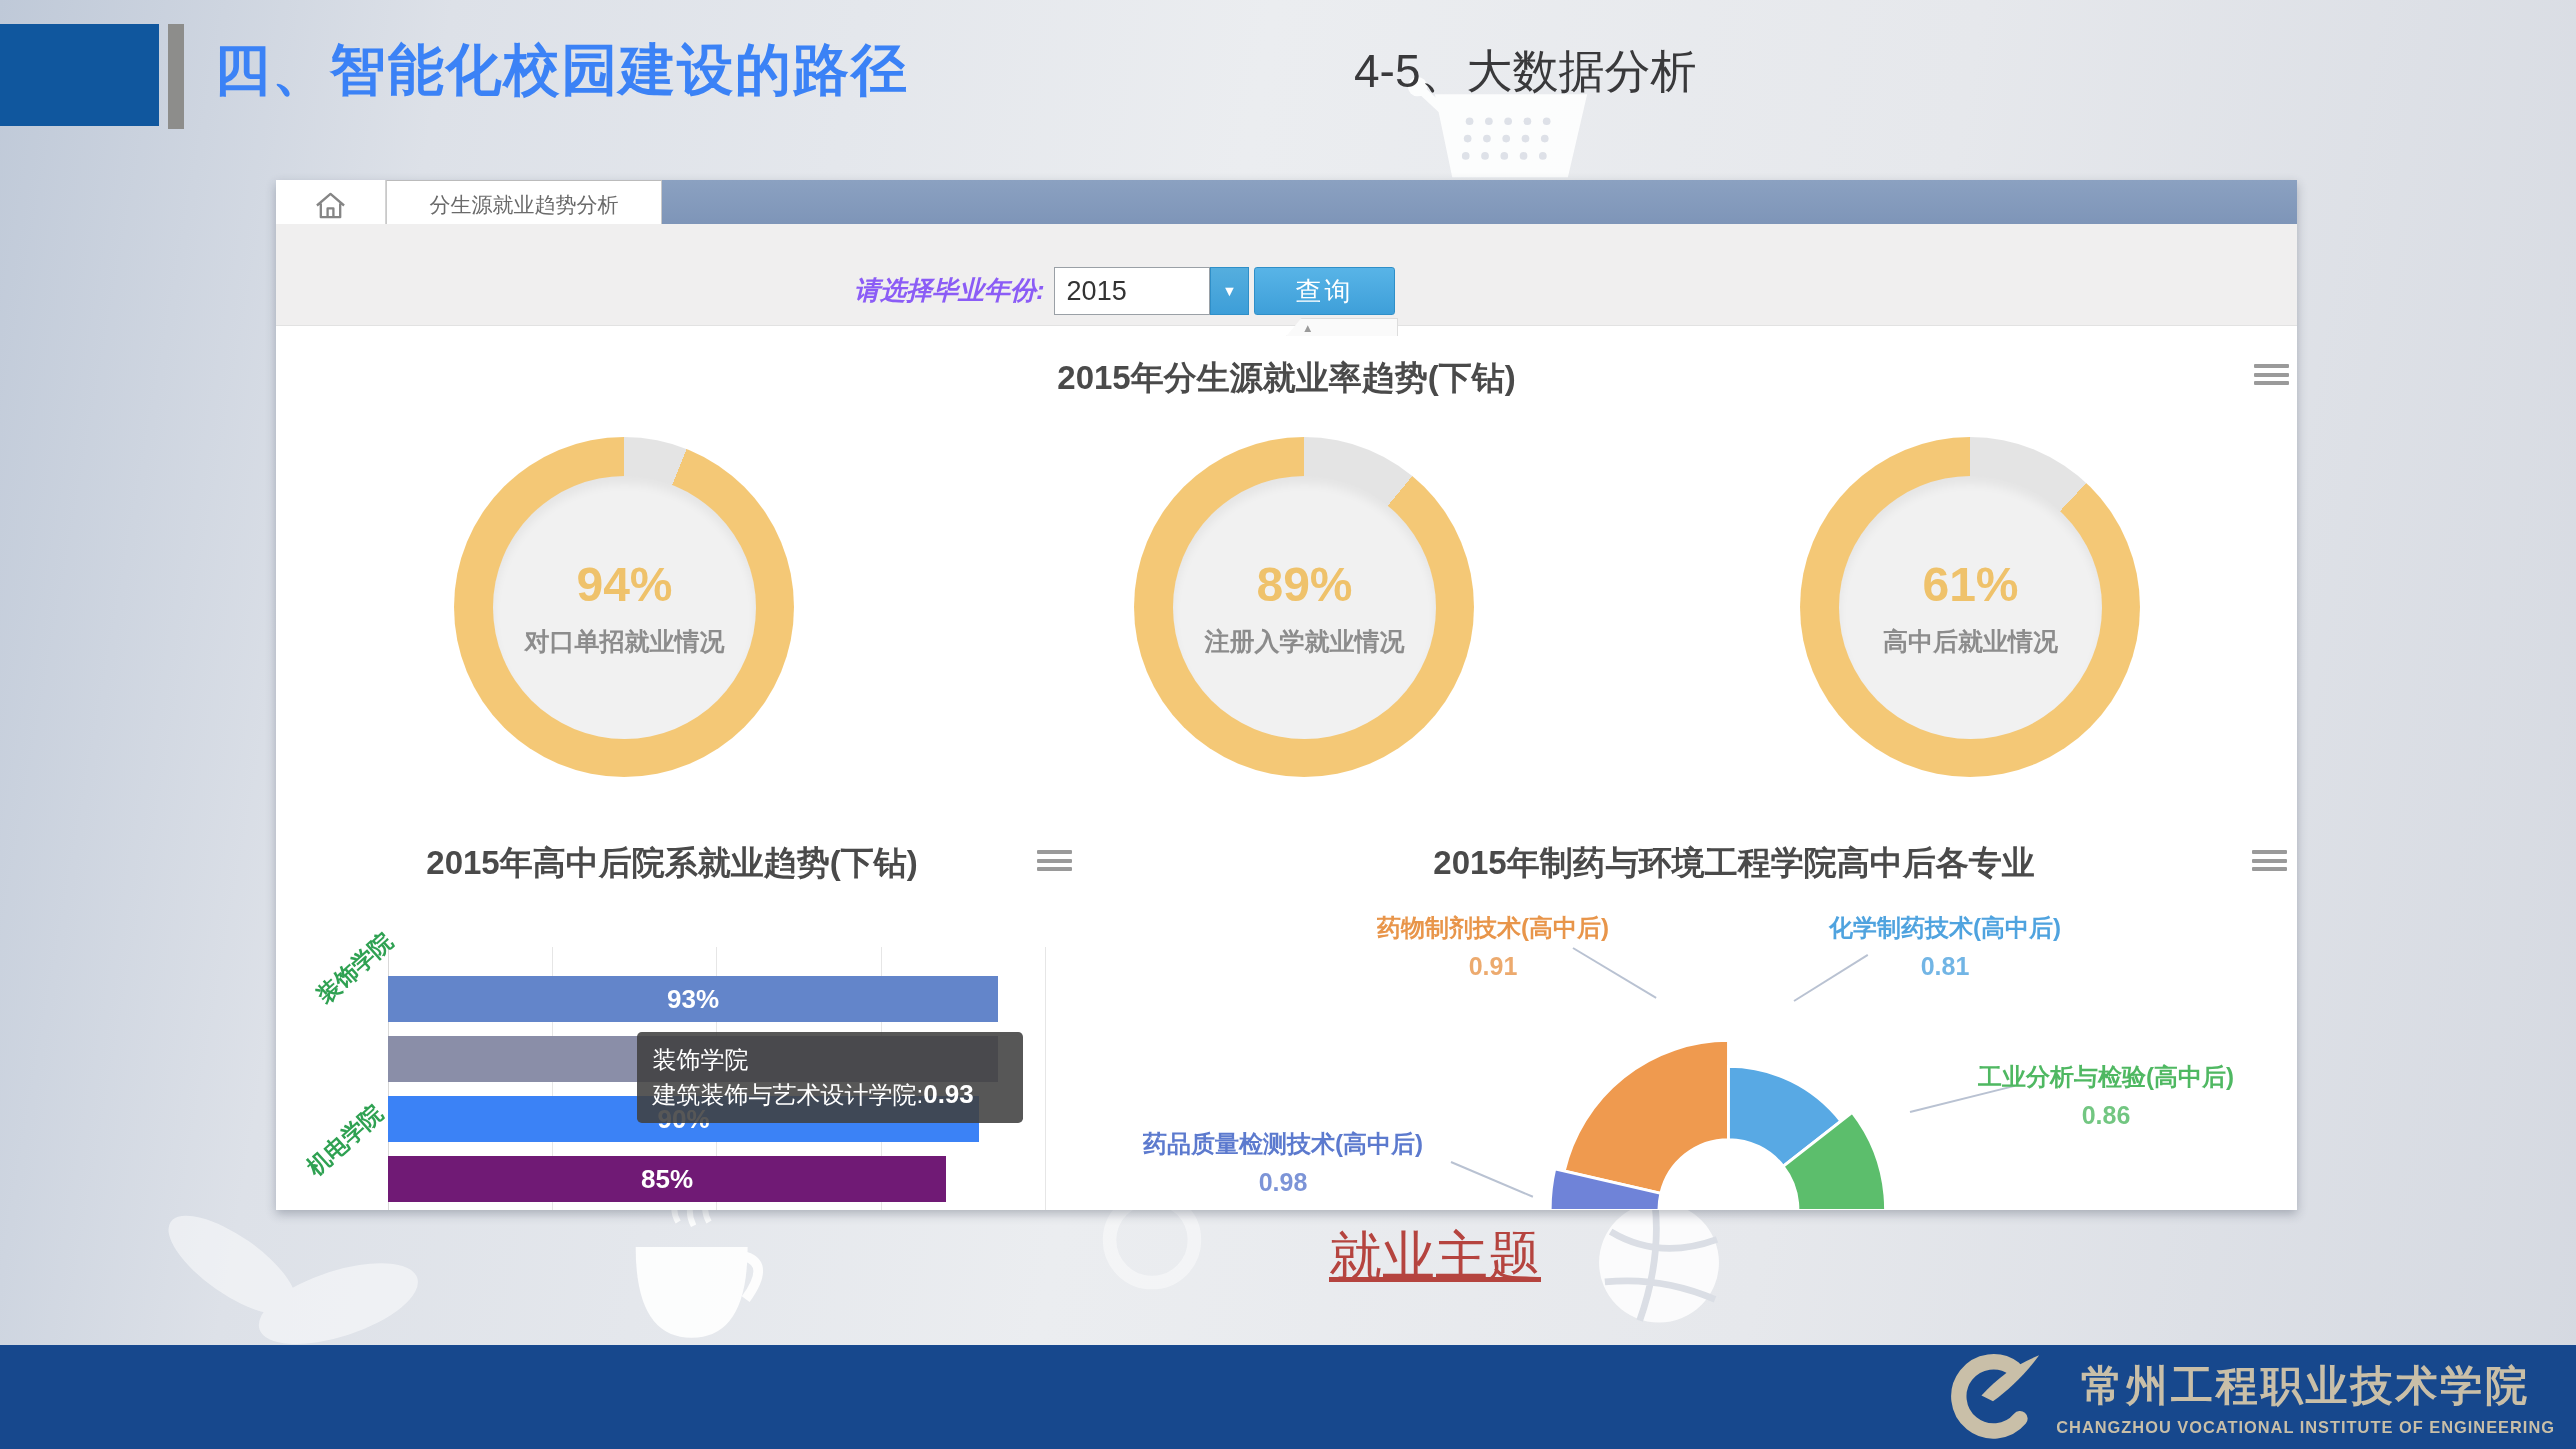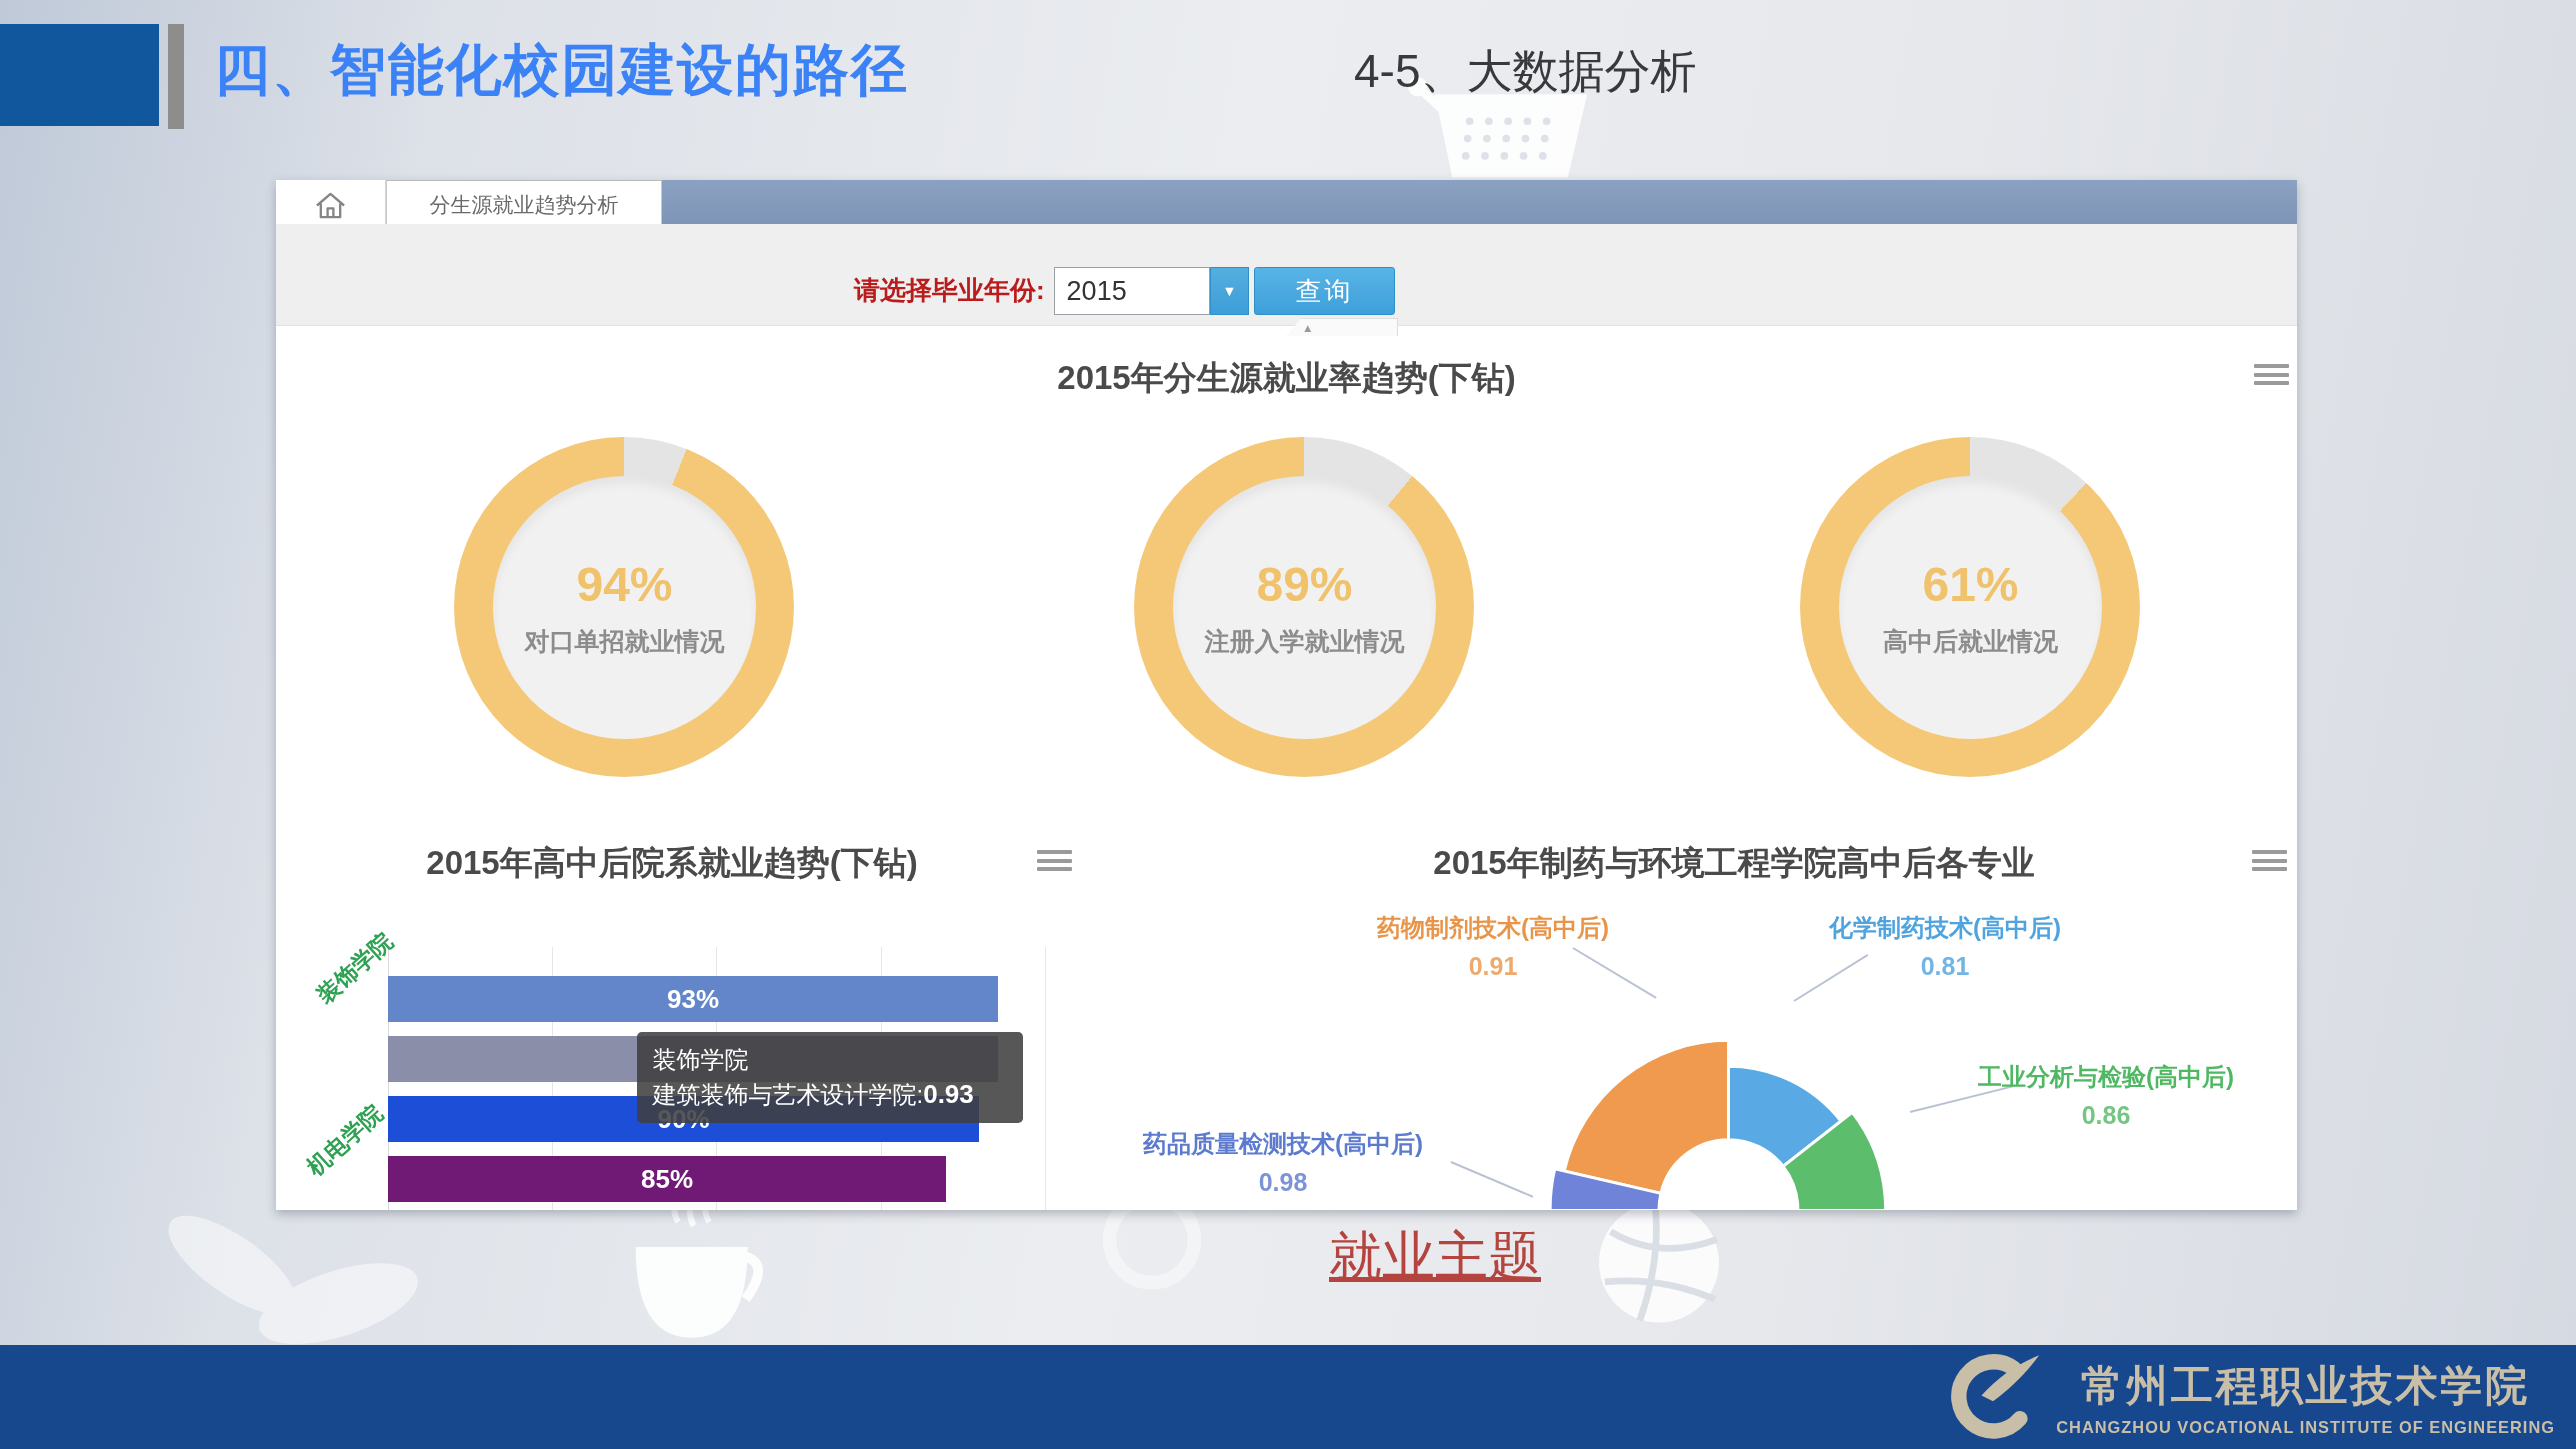--- a/index.html
+++ b/index.html
@@ -19,21 +19,21 @@
 
   
   .panel { left:276px; top:180px; width:2021px; height:1030px; background:#fff;
            box-shadow:0 3.9px 9.7px rgba(40,50,70,.3); overflow:hidden; z-index:2; }
   .db-topbar { left:0; top:0; width:100%; height:44px; background:linear-gradient(#8ba1c1,#7e95b8); }
   .home-cell { left:0; top:0; width:110px; height:50px; background:#fff; border-right:1px solid #d4d4d4;
                display:flex; align-items:center; justify-content:center; }
   .db-tab { left:110px; top:0; width:276px; height:50px; background:#fff; border:1px solid #c9c9c9; border-top-color:#bbb;
             display:flex; align-items:center; justify-content:center; font-size:21px; color:#6a6a6a; }
   .db-filter { left:0; top:44px; width:100%; height:102px; background:#f0efef; border-bottom:1px solid #e2e2e2; }
-  .filter-label { left:578px; top:93px; font-size:26px; font-weight:bold; color:#b91c1c; }
+  .filter-label { left:578px; top:93px; font-size:26px; font-weight:bold; color:#8b5cf6;font-style:italic; }
   .year-input { left:778px; top:87px; width:156px; height:48px; background:#fff; border:1px solid #9aa0a6;
                 font-size:27px; color:#333; padding-left:11.6px; display:flex; align-items:center; }
   .year-arrow { left:934px; top:87px; width:39px; height:48px; background:linear-gradient(#55aede,#3d9ed8);
                 border:1px solid #2f8fc8; color:#fff; font-size:14.5px; display:flex; align-items:center; justify-content:center; }
   .query-btn { left:978px; top:87px; width:141px; height:48px; background:linear-gradient(#58b4e7,#3e9fd9);
                border:1px solid #2f8fc8; border-radius:2.9px; color:#fff; font-size:26px;
                display:flex; align-items:center; justify-content:center; letter-spacing:2.9px; }
   .collapse-tab { left:1010px; top:138px; width:112px; height:18.4px; background:#fafafa; border:1px solid #ddd; border-bottom:none;
                   clip-path:polygon(0 100%,15.5px 0,100% 0,100% 100%); }
   .collapse-arrow { left:1026px; top:141px; font-size:11.6px; color:#9a9a9a; }
@@ -194,21 +194,21 @@
 
   <div class="abs ylab" style="left:33px;top:773px;">装饰学院</div>
   <div class="abs ylab" style="left:23px;top:945px;">机电学院</div>
 
   <div class="abs hbar" style="top: 796px; width: 610px; background: rgb(99, 133, 202);">
     <span>93%</span>
   </div>
   <div class="abs hbar" style="top: 856px; width: 610px; background: rgb(138, 142, 168);">
     <span></span>
   </div>
-  <div class="abs hbar" style="top: 916px; width: 591px; background: #1d4ed8;">
+  <div class="abs hbar" style="top: 916px; width: 591px; background: #3b82f6;">
     <span>90%</span>
   </div>
   <div class="abs hbar" style="top: 976px; width: 558px; background: #701a75;">
     <span>85%</span>
   </div>
 
   <div class="abs tooltip">
     <div>装饰学院</div>
     <div><span>建筑装饰与艺术设计学院:</span><b>0.93</b></div>
   </div>

